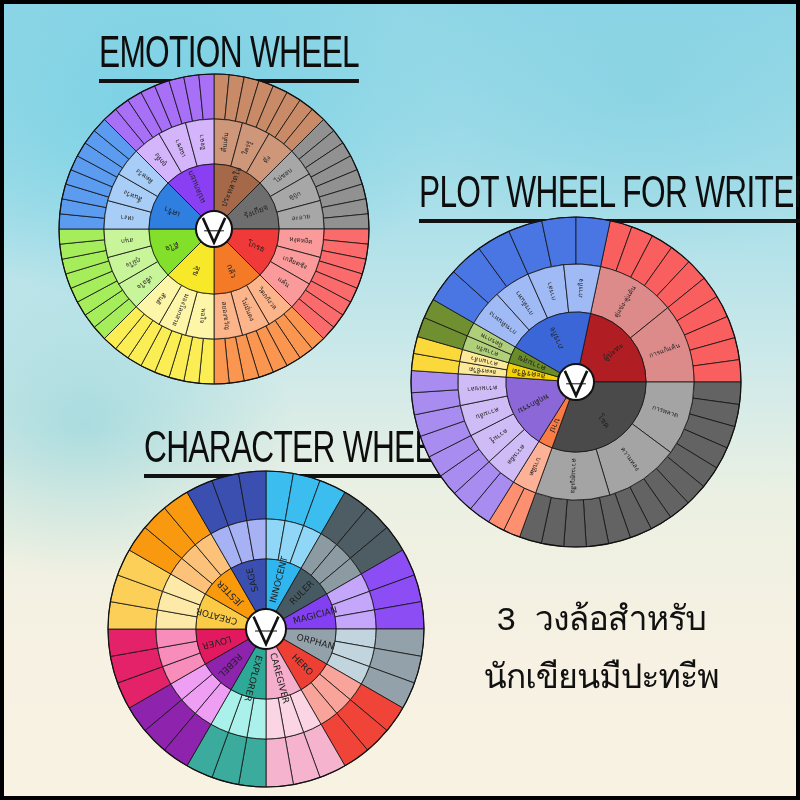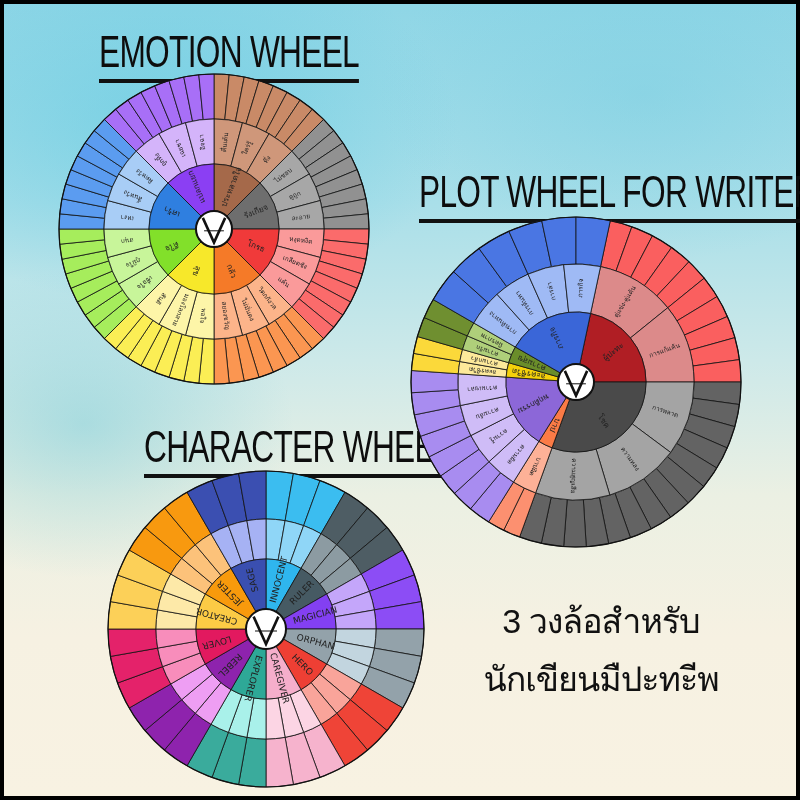--- a/index.html
+++ b/index.html
@@ -17,21 +17,21 @@
     position: absolute; margin: 0; color: #0d0d0d;
     font-family: "Liberation Sans Narrow", "Liberation Sans", sans-serif;
     font-weight: 400; letter-spacing: -1px; line-height: 1;
     transform: scaleX(0.72); transform-origin: left top;
     padding-bottom: 5px; border-bottom: 4px solid #111; white-space: nowrap;
   }
   .t-emotion { left: 95px; top: 26px; font-size: 44px; }
   .t-plot { left: 415px; top: 166px; font-size: 44px; }
   .t-char { left: 140px; top: 421px; font-size: 44px; }
   .caption { position: absolute; left: 472px; top: 588px; width: 250px; text-align: center; color: #111; }
-  .caption div { font-family: Liberation Sans, sans-serif; font-size: 34px; line-height: 58px; letter-spacing: -1px; }
+  .caption div { font-family: Liberation Mono, monospace; font-size: 34px; line-height: 58px; letter-spacing: -1px; }
   svg.wheel { position: absolute; overflow: visible; }
   .seg { stroke: #111; stroke-width: 0.8; }
   .lbl { font-family: "DejaVu Sans", sans-serif; fill: #222; }
 </style>
 </head>
 <body>
 
 <div class="frame">
 
   <h1 class="title t-emotion">EMOTION WHEEL</h1>

